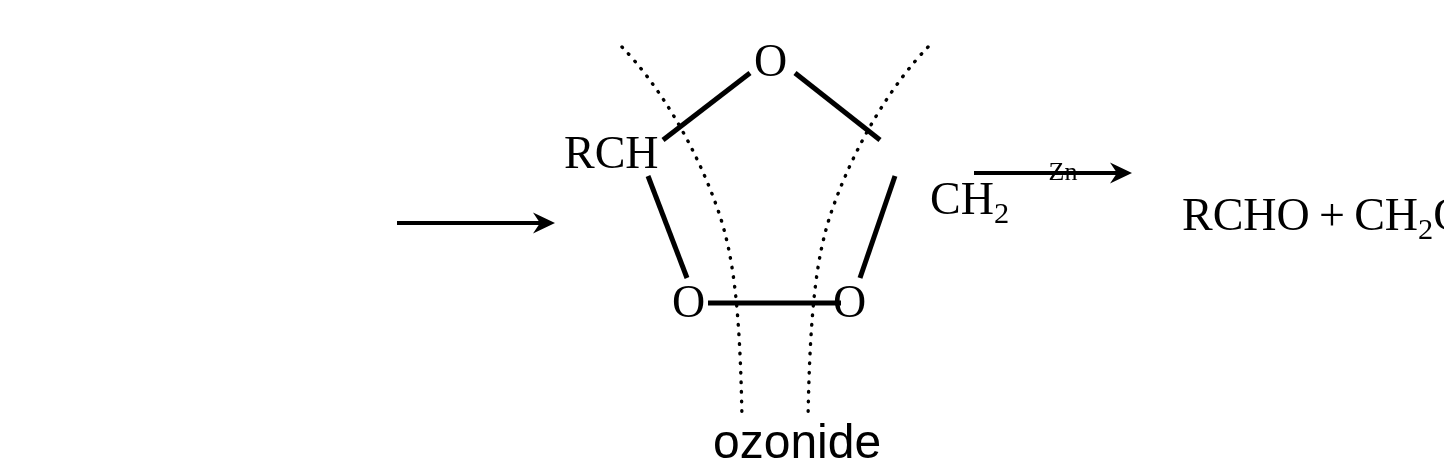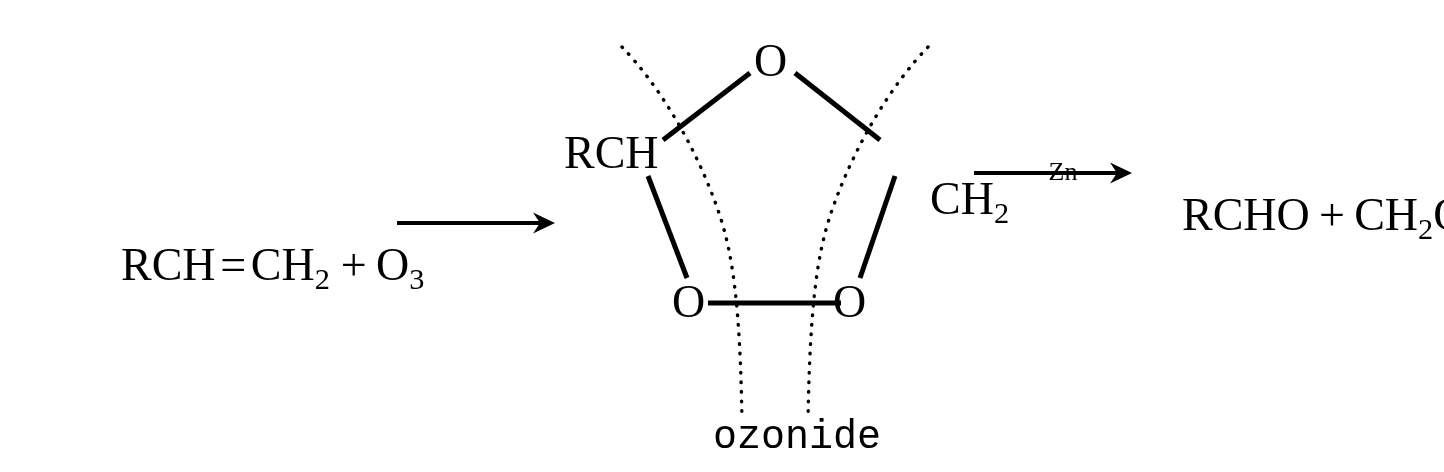--- a/index.html
+++ b/index.html
@@ -57,36 +57,33 @@
     white-space: pre;
     text-align: center;
   }
   .reagent .sub {
     font-size: 0.66em;
     vertical-align: -0.30em;
   }
 
   
   .caption {
-    font-family: Liberation Mono, monospace;
-    font-size: 40px;
+    font-family: Liberation Sans, sans-serif;
+    font-size: 48px;
     line-height: 1;
     white-space: pre;
   }
 
   svg { display: block; overflow: visible; }
 </style>
 </head>
 <body>
 
 <div id="scene">
 
-  <div class="abs formula" style="left:75px; top:196px;">
-    <span>RCH</span><span class="op">=</span><span>CH</span><span class="sub">2</span><span class="op" style="padding-left:0.24em">+</span><span style="padding-left:0.10em">O</span><span class="sub">3</span>
-  </div>
 
   <div class="abs" style="left:395px; top:206px;">
     <svg width="165" height="34" viewBox="0 0 165 34" aria-hidden="true">
       <line x1="2" y1="17" x2="145" y2="17" stroke="#000" stroke-width="4.2"></line>
       <path d="M 138 6.5 L 160 17 L 138 27.5 L 145 17 Z" fill="#000"></path>
     </svg>
   </div>
 
   <div class="abs" style="left:560px; top:20px;">
     <svg width="420" height="420" viewBox="0 0 420 420" aria-hidden="true">

